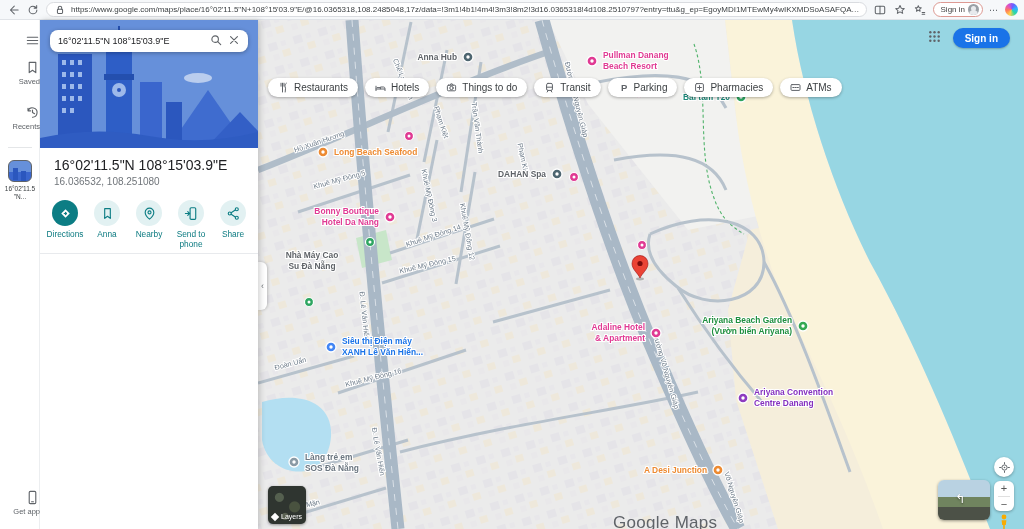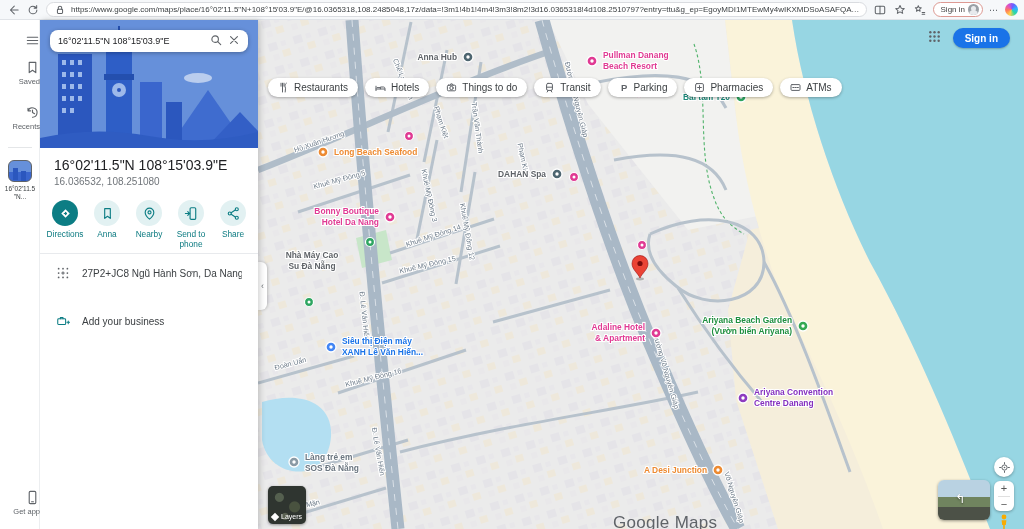--- a/index.html
+++ b/index.html
@@ -254,43 +254,20 @@
               <circle cx="11.5" cy="12.5" r="1.6"></circle>
               <path d="M5.5 7.2l4.4-2.9M5.5 8.8l4.4 2.9"></path>
             </svg>
         </div>
         <span class="action-label">Share</span>
       </div>
     </div>
 
     <div id="panel-divider"></div>
 
-    <div class="info-row" style="top:242px">
-      <svg viewBox="0 0 16 16" style="stroke:#5f6368">
-        <g fill="#5f6368" stroke="none">
-            <circle cx="3" cy="3" r="1"></circle>
-            <circle cx="8" cy="3" r="1"></circle>
-            <circle cx="13" cy="3" r="1"></circle>
-            <circle cx="3" cy="8" r="1"></circle>
-            <circle cx="13" cy="8" r="1"></circle>
-            <circle cx="3" cy="13" r="1"></circle>
-            <circle cx="8" cy="13" r="1"></circle>
-            <circle cx="13" cy="13" r="1"></circle>
-          </g>
-        <path d="M8 6.5v3M6.5 8h3"></path>
-      </svg>
-      <span class="info-text">27P2+JC8 Ngũ Hành Sơn, Da Nang</span>
-    </div>
-    <div class="info-row" style="top:290px">
-      <svg viewBox="0 0 16 16" style="stroke:#0c7d84">
-          <rect x="2" y="5.5" width="9" height="6.5" rx="1"></rect>
-          <path d="M5 5.5V4h3v1.5M12.5 9.5h3M14 8v3"></path>
-        </svg>
-      <span class="info-text">Add your business</span>
-    </div>
   </div>
 
   <div id="map">
     <svg id="map-svg" width="766" height="509" viewBox="0 0 766 509">
       <defs>
         <pattern id="bld" width="26" height="24" patternUnits="userSpaceOnUse" patternTransform="rotate(-17)">
           <rect x="2" y="2" width="9" height="8" fill="#e4e3e8"></rect>
           <rect x="14" y="12" width="8" height="7" fill="#efe8d8"></rect>
           <rect x="4" y="14" width="6" height="6" fill="#e9e7ea"></rect>
           <rect x="15" y="3" width="5" height="5" fill="#e7e6ea"></rect>

